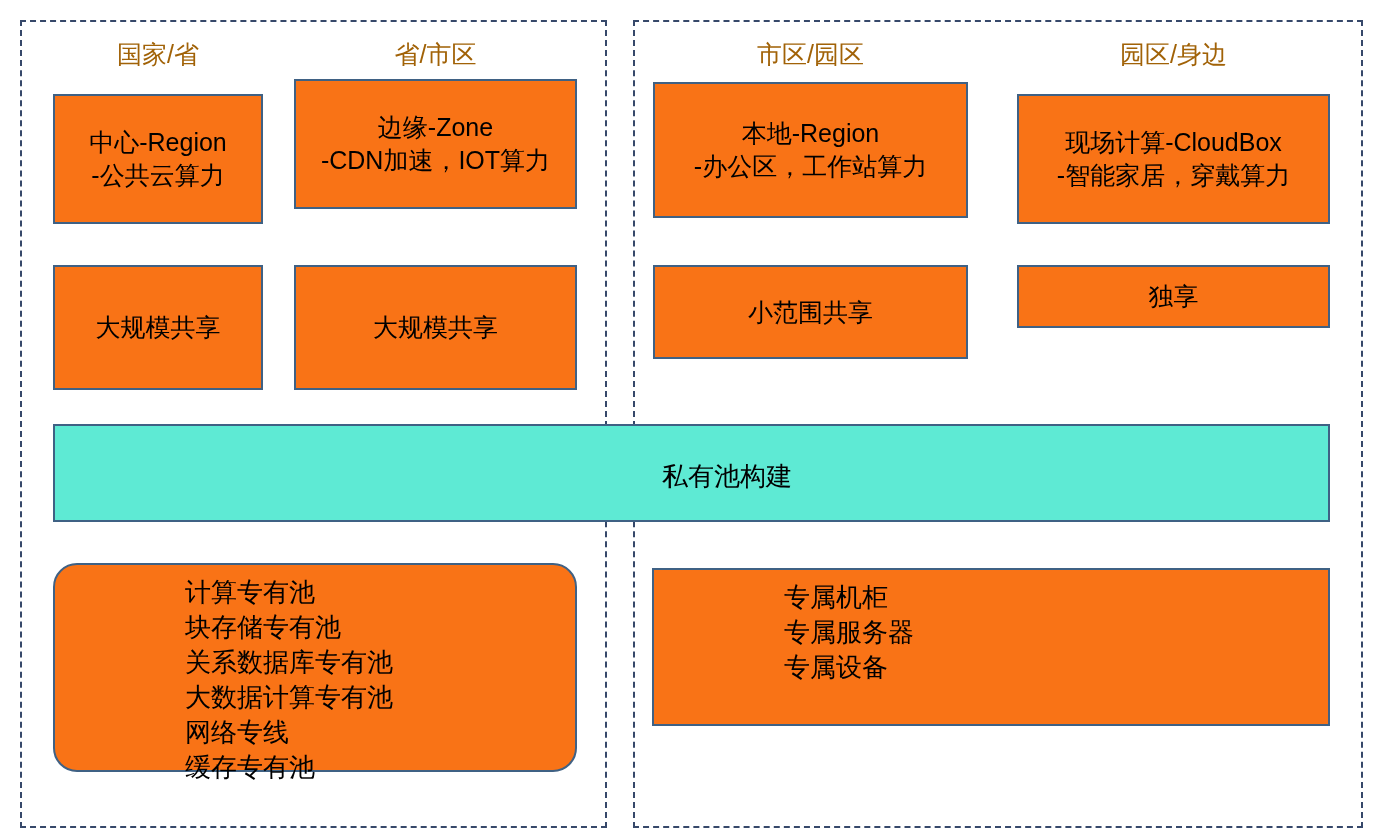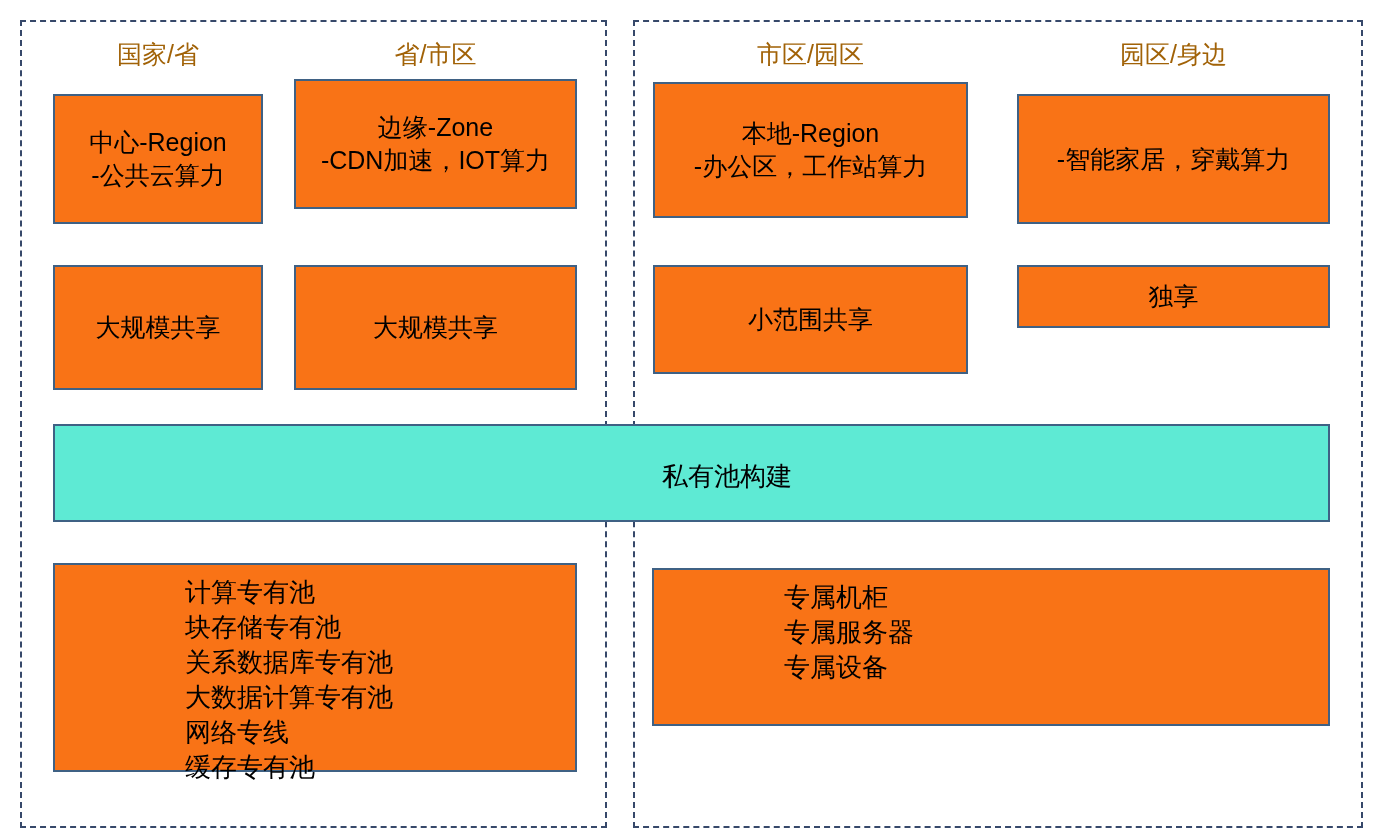--- a/index.html
+++ b/index.html
@@ -114,53 +114,54 @@
 
   <div class="box" style="left:653px; top:82px; width:315px; height:136px;">
     <div class="inner">
       <span class="line">本地-Region</span>
       <span class="line">-办公区，工作站算力</span>
     </div>
   </div>
 
   <div class="box" style="left:1017px; top:94px; width:313px; height:130px;">
     <div class="inner">
+      <span class="line">现场计算-CloudBox</span>
       <span class="line">-智能家居，穿戴算力</span>
     </div>
   </div>
 
   <div class="box" style="left:53px; top:265px; width:210px; height:125px;">
     <div class="inner">
       <span class="line">大规模共享</span>
     </div>
   </div>
 
   <div class="box" style="left:294px; top:265px; width:283px; height:125px;">
     <div class="inner">
       <span class="line">大规模共享</span>
     </div>
   </div>
 
-  <div class="box" style="left:653px; top:265px; width:315px; height:109px;">
+  <div class="box" style="left:653px; top:265px; width:315px; height:94px;">
     <div class="inner">
       <span class="line">小范围共享</span>
     </div>
   </div>
 
   <div class="box" style="left:1017px; top:265px; width:313px; height:63px;">
     <div class="inner">
       <span class="line">独享</span>
     </div>
   </div>
 
   <div class="bar" style="left:53px; top:424px; width:1277px; height:98px;">
     <span class="bar-label" style="left:607px; top:33px;">私有池构建</span>
   </div>
 
-  <div class="box list-box" style="left:53px; top:563px; width:524px; height:209px;">
+  <div class="box list-box" style="left:53px; top:563px; width:524px; height:209px;border-radius:24px;">
     <div class="list" style="padding-left:130px;">
       <span class="line">计算专有池</span>
       <span class="line">块存储专有池</span>
       <span class="line">关系数据库专有池</span>
       <span class="line">大数据计算专有池</span>
       <span class="line">网络专线</span>
       <span class="line">缓存专有池</span>
     </div>
   </div>
 

